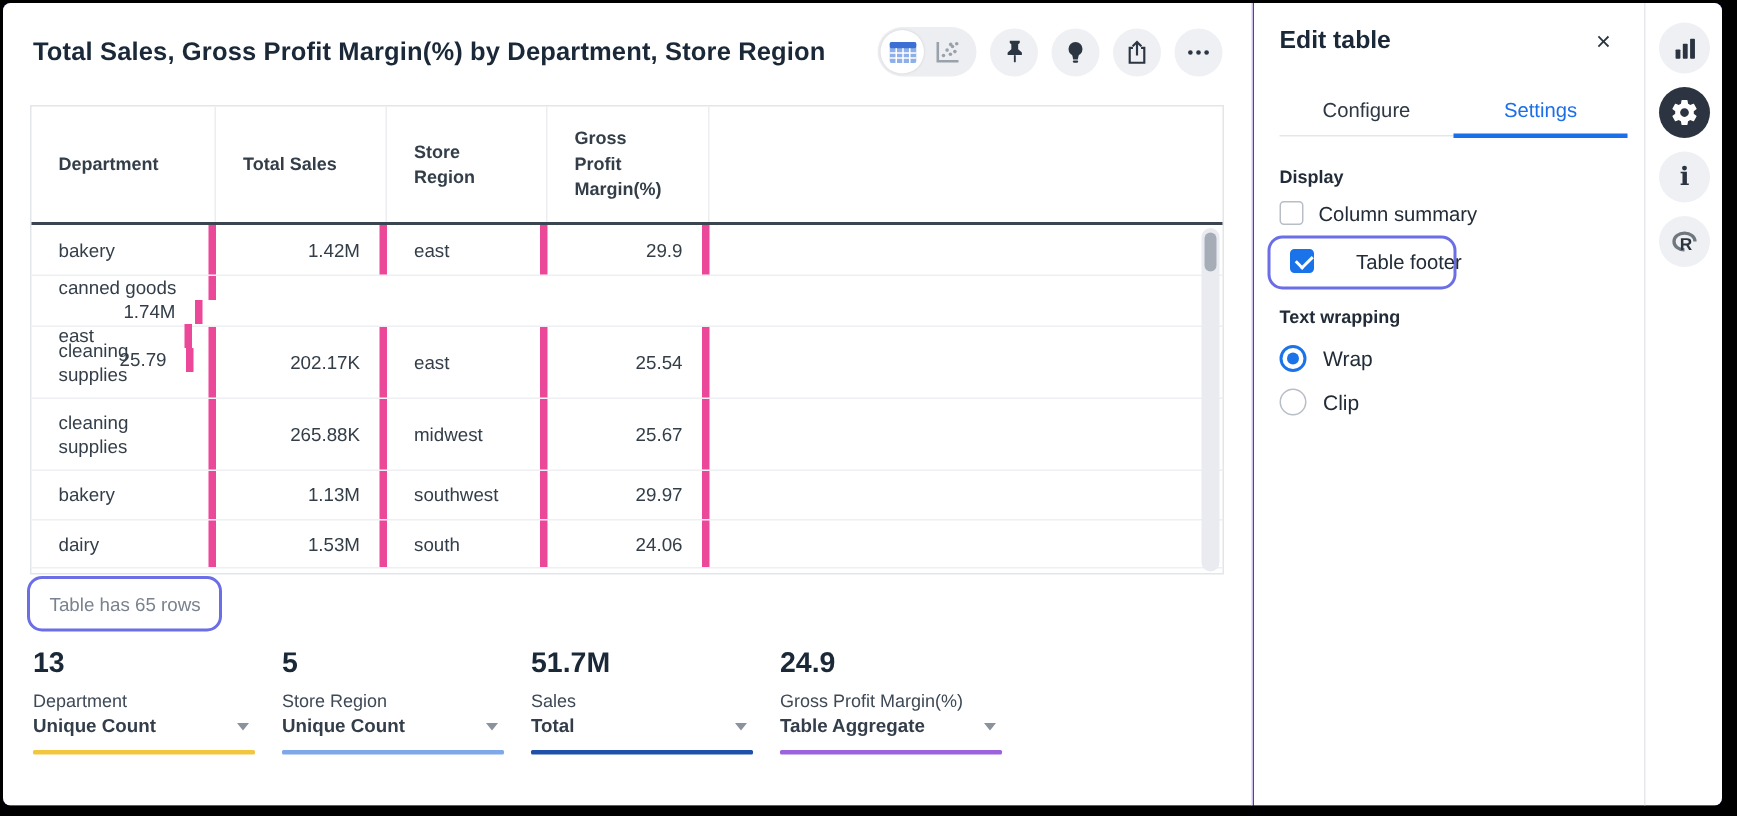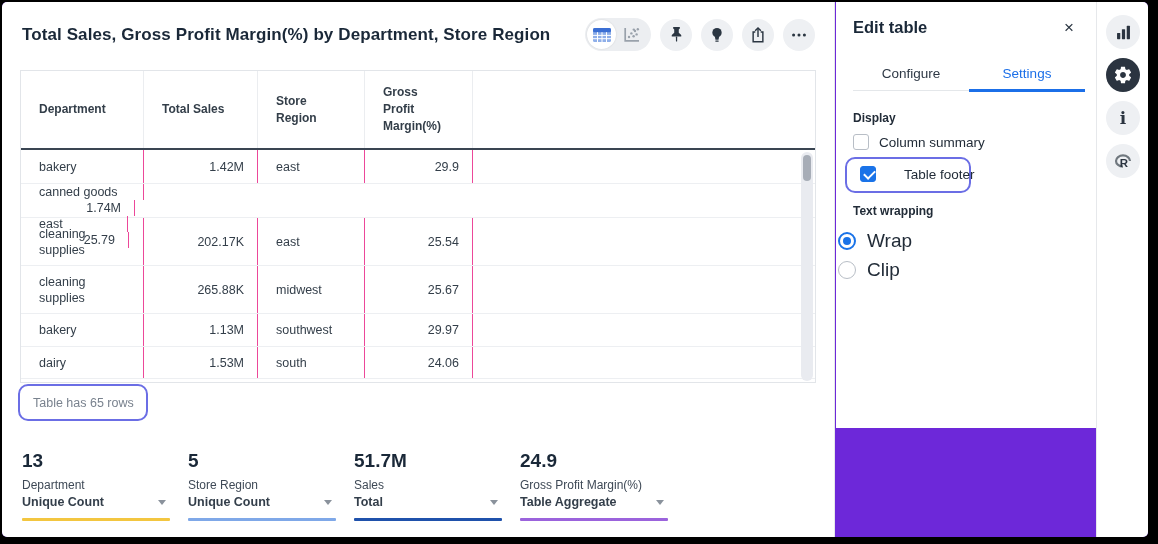--- a/index.html
+++ b/index.html
@@ -22,56 +22,56 @@
   .pill-active { width:29px; height:29px; border-radius:50%; background:#fff; display:flex; align-items:center; justify-content:center; box-shadow:0 0 2px rgba(0,0,0,.12); }
   .pill-plain { width:31px; height:29px; display:flex; align-items:center; justify-content:center; }
   .tool-btn { width:32px; height:32px; border-radius:50%; background:#EEF0F3; display:flex; align-items:center; justify-content:center; cursor:pointer; }
   
   .table-card { position:absolute; left:18px; top:68px; width:796px; height:313px; border:1px solid #E2E5E9; background:#fff; }
   .thead { display:flex; height:79px; border-bottom:2px solid #3A4552; }
   .th { border-right:1px solid #EBEDF0; display:flex; align-items:center; padding-left:18px; font-size:12px; font-weight:600; color:#333E49; line-height:17px; }
   .th:last-child, .td:last-child { border-right:none; flex:1; }
   .tr { display:flex; border-bottom:1px solid #EDEFF2; }
   .tr:last-child { border-bottom:none; }
-  .td { border-right:1px solid #ec4899; display:flex; align-items:center; padding-left:18px; font-size:12.5px; color:#333E49; line-height:16px; }
+  .td { border-right:5px solid #ec4899; display:flex; align-items:center; padding-left:18px; font-size:12.5px; color:#333E49; line-height:16px; }
   .c0 { width:123px; } .c1 { width:114px; } .c2 { width:107px; } .c3 { width:108px; }
   .num { justify-content:flex-end; padding-left:6px; padding-right:13px; }
   .r0 { height:34px; } .r1 { height:34px;flex-direction:column; } .r2 { height:48px; } .r3 { height:48px; } .r4 { height:33px; } .r5 { height:32px; }
   .wrap2 { max-width:66px; }
   .scrollbar-track { position:absolute; right:2px; top:81px; width:12px; height:229px; background:#E9EBF0; border-radius:6px; }
   .scrollbar-thumb { position:absolute; left:2px; top:3px; width:8px; height:26px; background:#A7ADB7; border-radius:4px; }
   
   .footer-badge { position:absolute; left:16px; top:382px; width:130px; height:37px; border:2.5px solid #6B6EE5; border-radius:10px; background:#fff; display:flex; align-items:center; padding-left:13px; font-size:12.5px; color:#79828E; }
   
-  .stats { position:absolute; left:20px; top:448px; display:flex; gap:18px;align-items:center; }
+  .stats { position:absolute; left:20px; top:430px; display:flex; gap:18px;align-items:center; }
   .stat { width:148px; position:relative; padding-bottom:12px; }
   .stat-value { font-size:19px; font-weight:700; color:#1A2838; }
   .stat-col { font-size:12px; color:#3E4956; margin-top:6px; }
   .stat-agg { font-size:12.5px; font-weight:600; color:#333E4A; margin-top:3px; display:flex; align-items:center; justify-content:space-between; padding-right:4px; }
   .chev { width:0; height:0; border-left:4.5px solid transparent; border-right:4.5px solid transparent; border-top:5px solid #8A929C; }
   .stat-underline { position:absolute; left:0; bottom:0; width:100%; height:3.5px; border-radius:1px; }
   
-  .panel { position:absolute; left:834px; top:0; width:260px; height:426px; background:#fff; }
+  .panel { position:absolute; left:834px; top:0; width:260px; height:535px; background:#fff; }
   .panel-title { position:absolute; left:17px; top:16px; font-size:16.5px; font-weight:700; color:#1A2838; }
   .close-btn { position:absolute; right:16px; top:15px; width:22px; height:22px; display:flex; align-items:center; justify-content:center; font-size:17px; color:#2B3642; cursor:pointer; }
   .tabs { position:absolute; left:17px; top:58px; width:232px; height:31px; display:flex; border-bottom:1px solid #E4E7EA; }
   .tab { width:116px; text-align:center; font-size:13.5px; color:#2E3845; padding-top:6px; cursor:pointer; position:relative; }
   .tab.active { color:#1B6FE8; font-weight:500; }
   .tab.active::after { content:""; position:absolute; left:0; bottom:-2px; width:100%; height:3px; background:#1B6FE8; }
   .section-label { font-size:12px; font-weight:700; color:#222C38; }
   .lbl-display { position:absolute; left:17px; top:109px; }
   .check-row { position:absolute; left:17px; display:flex; align-items:center; gap:10px; font-size:13.5px; color:#222C38; }
   .row-colsummary { top:132px; }
   .row-tablefooter { top:164px; left:24px;gap:28px; }
   .checkbox { width:16px; height:16px; border:1.5px solid #B8BEC6; border-radius:3px; background:#fff; position:relative; flex:none; }
   .checkbox.checked { background:#1A73E8; border-color:#1A73E8; }
   .checkbox.checked::after { content:""; position:absolute; left:4.5px; top:1px; width:5px; height:9px; border:solid #fff; border-width:0 2px 2px 0; transform:rotate(45deg); }
   .footer-highlight { position:absolute; left:9px; top:155px; width:126px; height:36px; border:2.5px solid #6B6EE5; border-radius:10px; }
   .lbl-wrapping { position:absolute; left:17px; top:202px; }
-  .radio-row { position:absolute; left:2px; display:flex; align-items:center; gap:11px; font-size:19px; color:#222C38; }
+  .radio-row { position:absolute; left:17px; display:flex; align-items:center; gap:11px; font-size:14px; color:#222C38; }
   .row-wrap { top:228px; }
   .row-clip { top:257px; }
   .radio { width:18px; height:18px; border-radius:50%; border:1.5px solid #B8BEC6; position:relative; flex:none; }
   .radio.selected { border:2px solid #1A73E8; }
   .radio.selected::after { content:""; position:absolute; left:3px; top:3px; width:8px; height:8px; border-radius:50%; background:#1A73E8; }
   
   .sidebar { position:absolute; left:1094px; top:0; width:52px; height:535px; border-left:1px solid #E6E8EB; background:#fff; }
   .side-btn { position:absolute; left:9px; width:34px; height:34px; border-radius:50%; background:#EEF0F3; display:flex; align-items:center; justify-content:center; cursor:pointer; }
   .side-btn.dark { background:#2B3440; }
   .s0 { top:13px; } .s1 { top:56px; } .s2 { top:99px; } .s3 { top:142px; }

